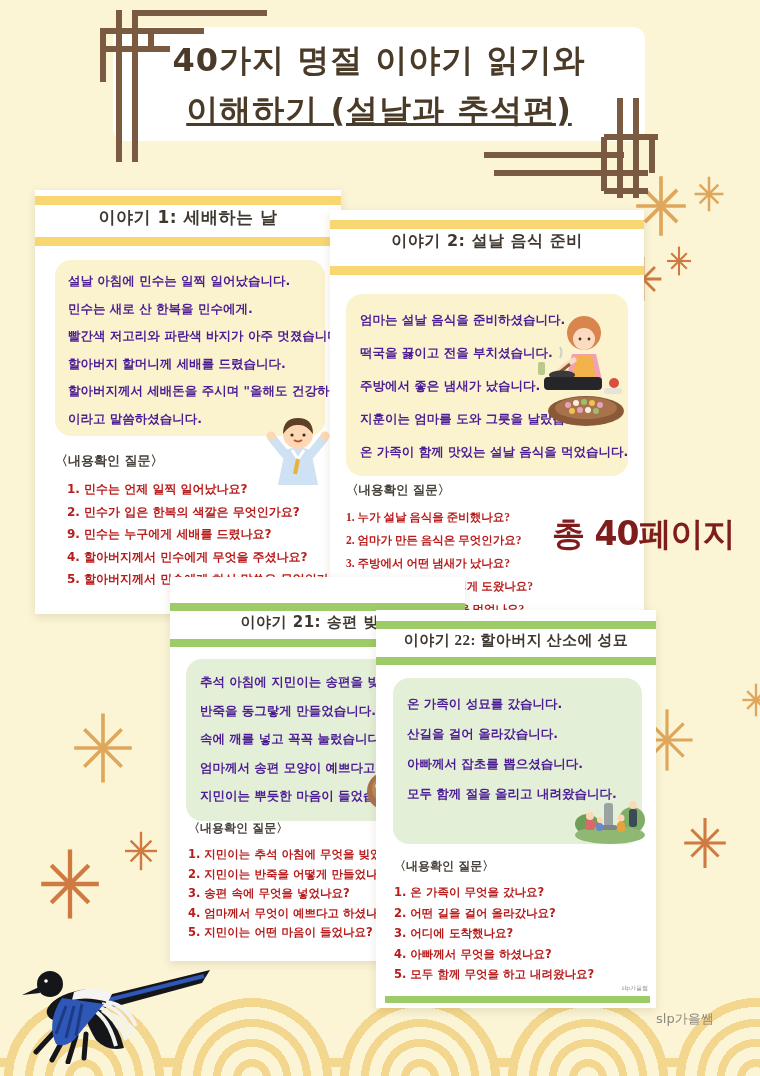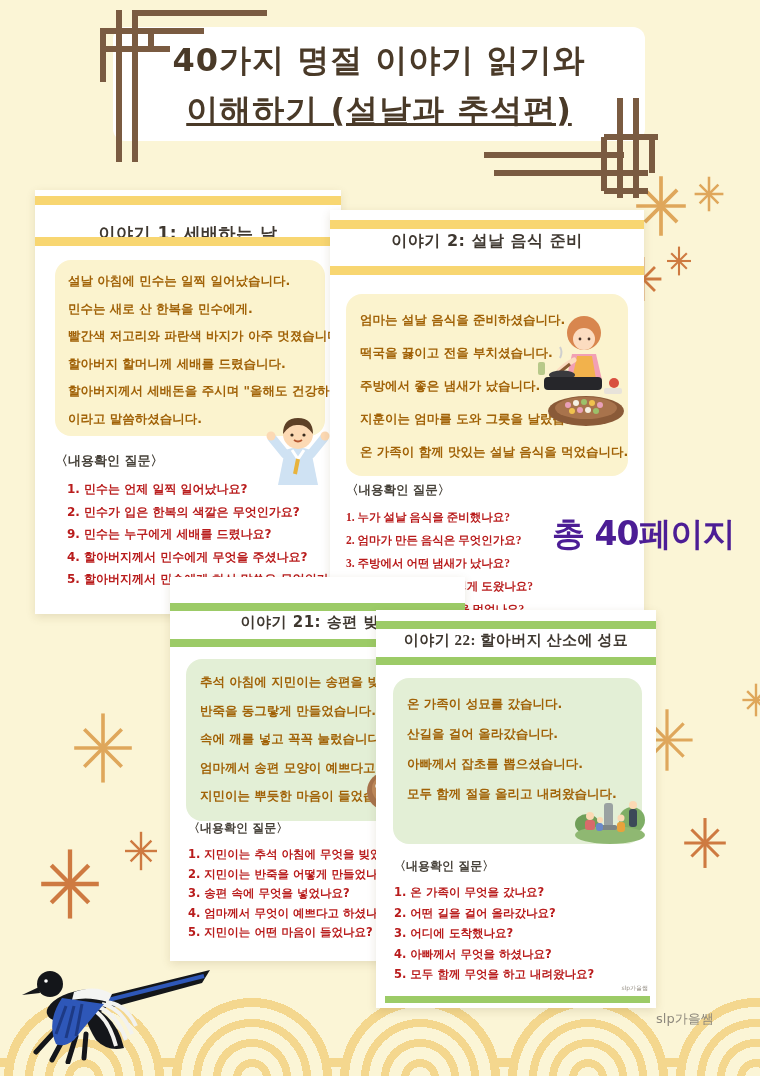--- a/index.html
+++ b/index.html
@@ -35,28 +35,28 @@
   .bar{position:absolute;left:0;right:0;}
   .bar.yellow{background:#F8D671;height:9px;}
   .bar.green{background:#9CCB67;height:8px;}
   .ptitle{position:absolute;left:0;right:0;margin:0;text-align:center;font-weight:bold;
           color:#3F3830;letter-spacing:.5px;white-space:nowrap;}
   .storybox{position:absolute;border-radius:16px;}
   .storybox.yellow{background:#FBF3CE;}
   .storybox.green{background:#E3EFD6;}
   .story p,.qlist p{margin:0;white-space:nowrap;}
   .story{position:absolute;}
-  .story p{font-weight:bold;color:#a16207;}
+  .story p{font-weight:bold;color:#4c1d95;}
   .qhead{position:absolute;font-weight:bold;color:#47423A;white-space:nowrap;}
   .qlist{position:absolute;}
   .qlist p{font-weight:bold;color:#b91c1c;}
   .illus{position:absolute;}
 
   
-  .p1 .bar1{top:6px;} .p1 .ptitle{top:16px;font-size:17px;margin-top:16px;} .p1 .bar2{top:47px;}
+  .p1 .bar1{top:6px;} .p1 .ptitle{top:16px;font-size:17px;} .p1 .bar2{top:47px;}
   .p1 .storybox{left:20px;right:16px;top:70px;height:176px;}
   .p1 .story{left:33px;top:77px;font-size:12.5px;line-height:27.5px;}
   .p1 .qhead{left:20px;top:262px;font-size:13px;}
   .p1 .qlist{left:32px;top:288px;font-size:12px;line-height:22.5px;}
   .p1 .boy{right:10px;top:222px;}
 
   
   .p2 .bar1{top:10px;} .p2 .ptitle{top:21px;font-size:16px;} .p2 .bar2{top:56px;}
   .p2 .storybox{left:16px;right:16px;top:84px;height:182px;}
   .p2 .story{left:30px;top:93px;font-size:12.5px;line-height:33px;}
@@ -77,21 +77,21 @@
   .p4 .bar1{top:11px;} .p4 .ptitle{top:21px;font-size:15px;font-family:Liberation Serif, serif;} .p4 .bar2{top:47px;}
   .p4 .storybox{left:17px;right:14px;top:68px;height:166px;}
   .p4 .story{left:31px;top:79px;font-size:12.5px;line-height:30px;}
   .p4 .qhead{left:18px;top:248px;font-size:12px;}
   .p4 .qlist{left:18px;top:272px;font-size:11.5px;line-height:20.5px;}
   .p4 .family{left:198px;top:168px;}
   .p4 .footer-bar{position:absolute;left:9px;right:6px;bottom:5px;height:7px;background:#9CCB67;}
   .p4 .page-mark{position:absolute;right:8px;bottom:15px;font-size:6px;color:#9A948A;}
 
   .total-pages{position:absolute;left:552px;top:512px;font-size:33px;font-weight:bold;
-               color:#4c1d95;letter-spacing:-1px;z-index:10;white-space:nowrap;}
+               color:#7f1d1d;letter-spacing:-1px;z-index:10;white-space:nowrap;}
   .brand{position:absolute;left:656px;top:1010px;font-size:13px;color:#8E897D;z-index:6;}
   .magpie{position:absolute;left:12px;top:956px;z-index:5;}
 </style>
 </head>
 <body>
 
 <div class="canvas">
 
   <div class="waves"></div>
 

